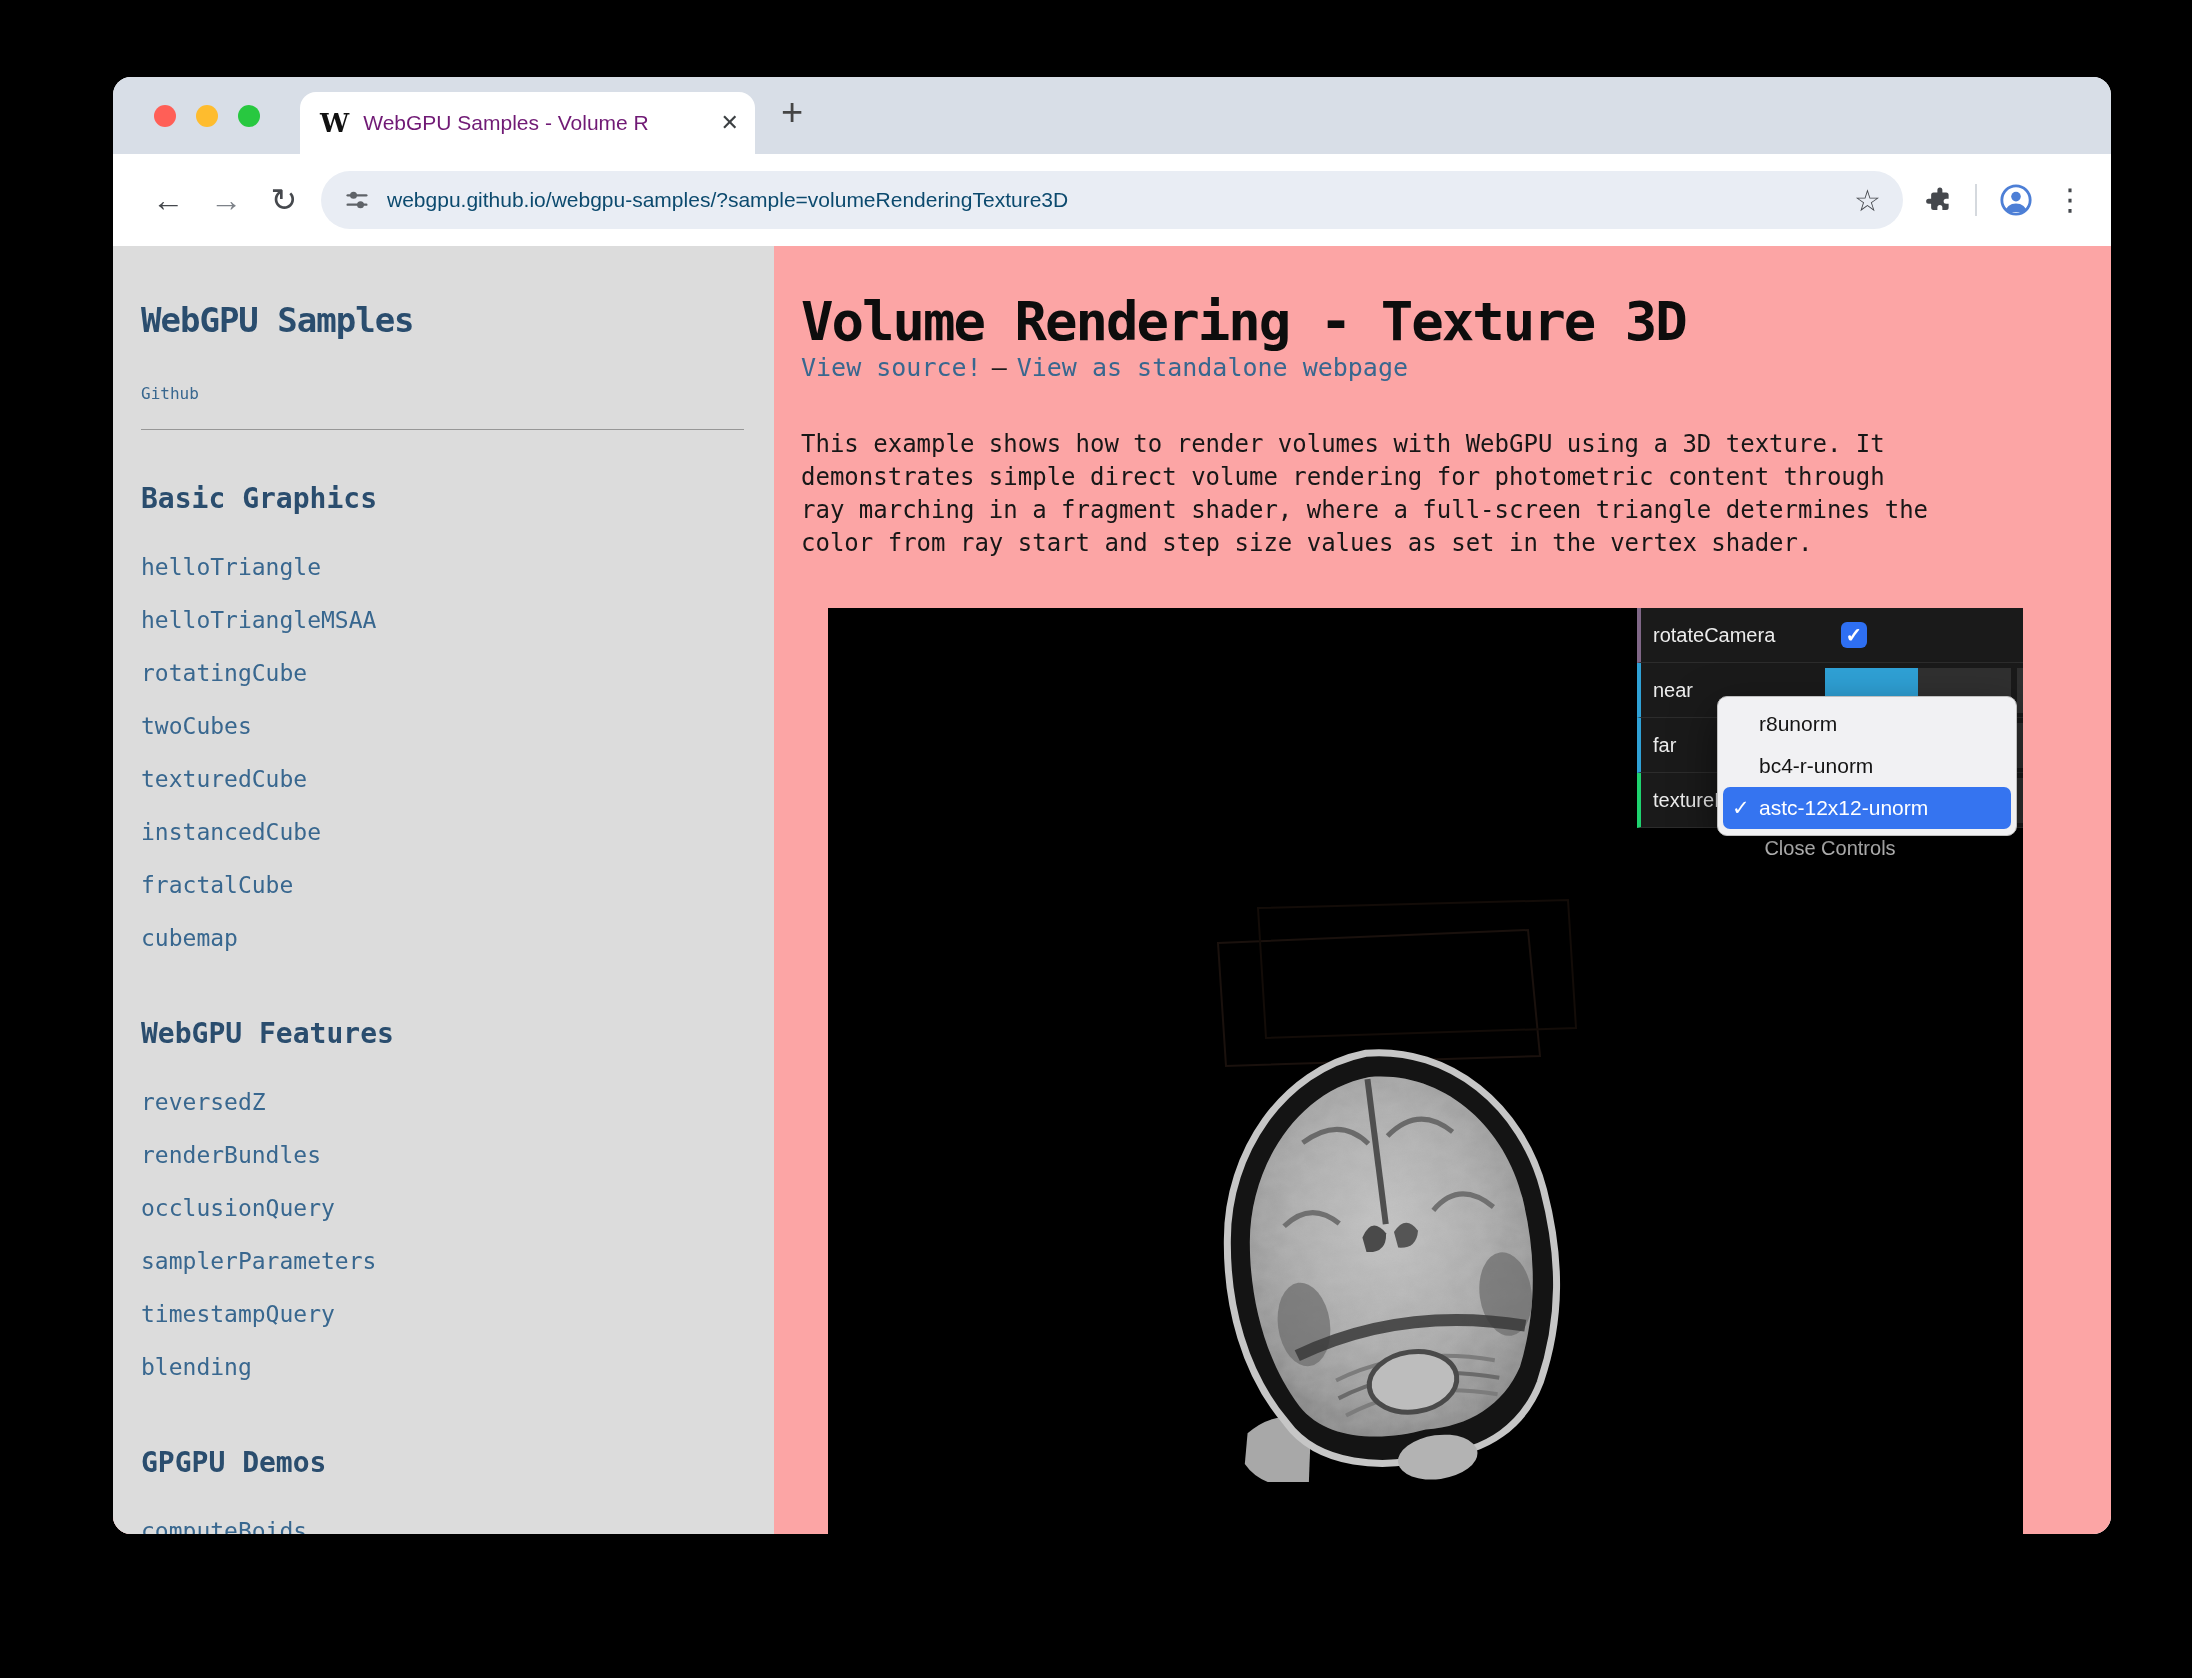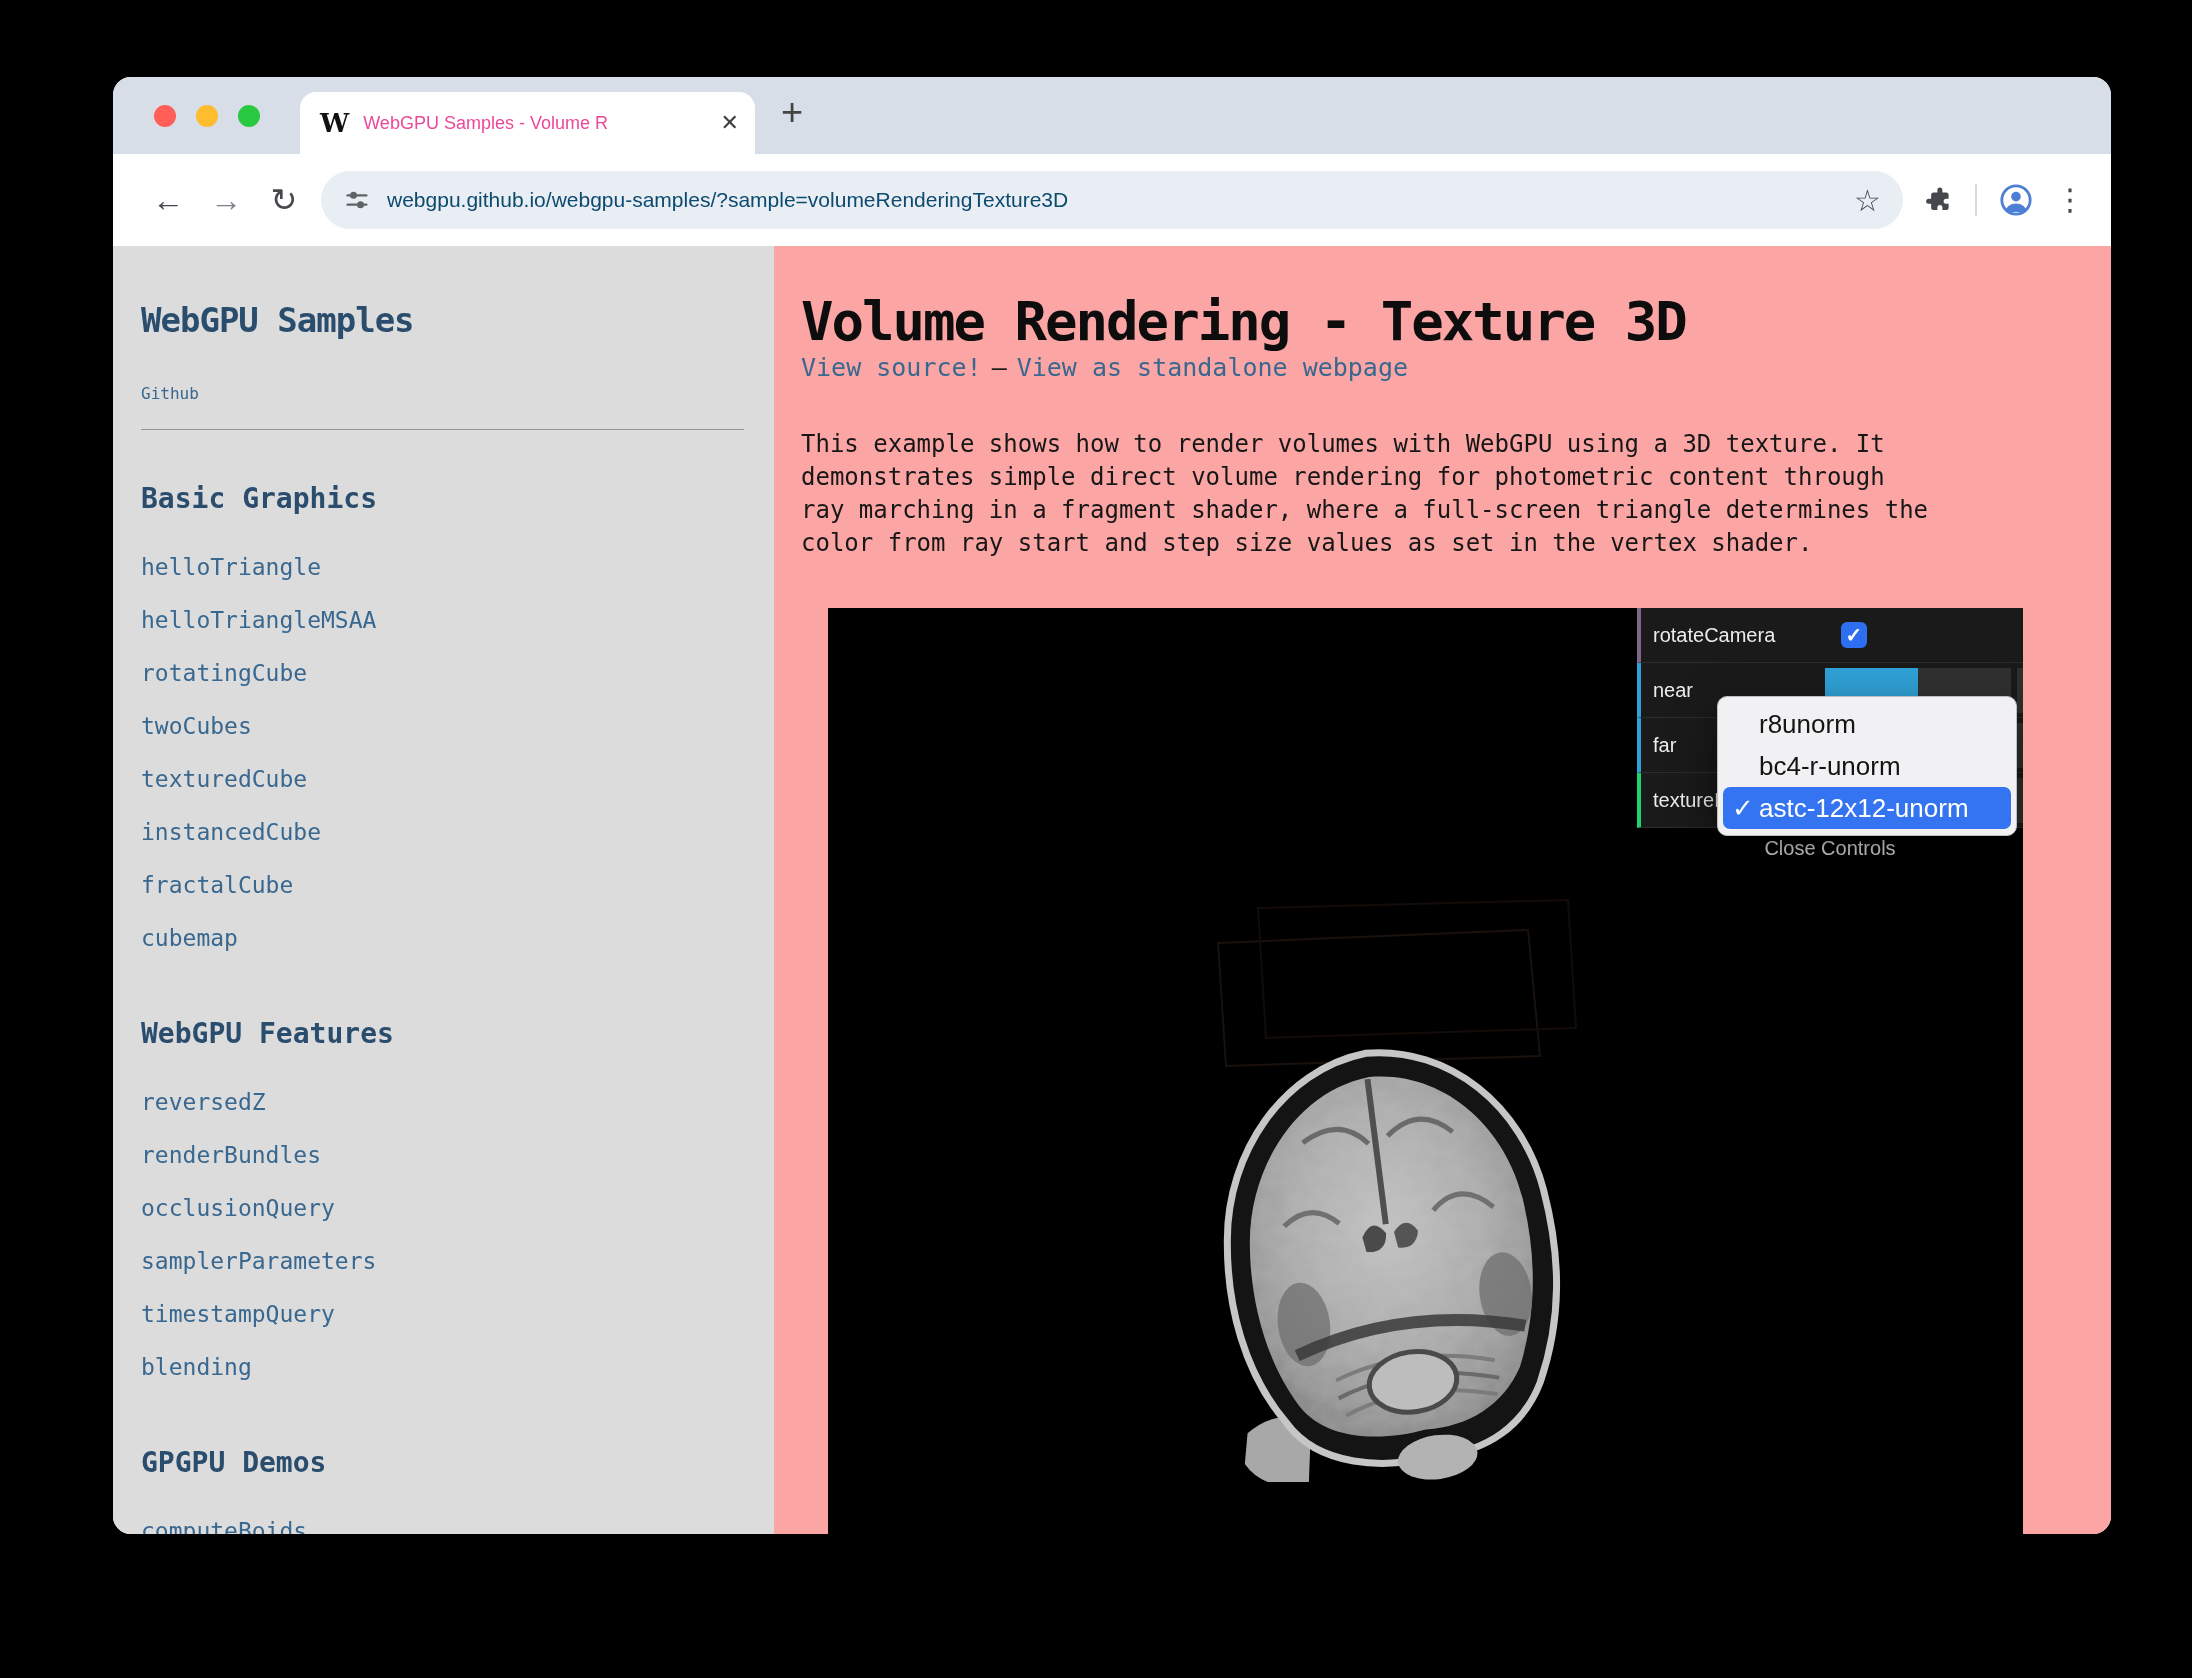--- a/index.html
+++ b/index.html
@@ -14,21 +14,21 @@
   .traffic{position:absolute;left:41px;top:28px;display:flex;gap:20px;}
   .light{width:22px;height:22px;border-radius:50%;}
   .light.red{background:var(--traffic-red,#ff5f57);}
   .light.yellow{background:var(--traffic-yellow,#febc2e);}
   .light.green{background:var(--traffic-green,#28c840);}
 
   .tab{position:absolute;left:187px;bottom:0;width:455px;height:62px;background:#fff;
        border-radius:16px 16px 0 0;display:flex;align-items:center;padding:0 16px 0 20px;
        box-sizing:border-box;font-family:"Liberation Sans",sans-serif;}
   .favicon{font-weight:900;font-size:26px;color:#111;margin-right:14px;font-family:"DejaVu Serif",serif;}
-  .tab-title{flex:1;font-size:18px;color:#ec4899;white-space:nowrap;overflow:hidden;
+  .tab-title{flex:1;font-size:21px;color:#701a75;white-space:nowrap;overflow:hidden;
        -webkit-mask-image:linear-gradient(90deg,#000 82%,transparent 98%);
        mask-image:linear-gradient(90deg,#000 82%,transparent 98%);}
   .tab-close{font-size:22px;color:#3c4043;margin-left:6px;}
   .newtab{position:absolute;left:668px;top:14px;font-size:38px;color:#454545;
           font-family:"Liberation Sans",sans-serif;font-weight:300;}
 
   .toolbar{height:92px;background:#fff;display:flex;align-items:center;
            padding:0 26px;box-sizing:border-box;font-family:"Liberation Sans",sans-serif;}
   .nav-icon{width:58px;text-align:center;font-size:32px;color:#45484d;flex:none;}
   .nav-icon.fwd{color:#7d8289;}
@@ -73,21 +73,21 @@
   .gui-slider .fill{position:absolute;left:0;top:0;bottom:0;background:var(--gui-number-blue,#2FA1D6);}
   .fill-near{width:50%;}
   .gui-value{width:100px;height:45px;background:#303030;color:var(--gui-number-blue,#2FA1D6);
              display:flex;align-items:center;padding-left:10px;box-sizing:border-box;flex:none;}
   .gui-select{width:286px;height:45px;background:#303030;flex:none;}
   .gui-close{height:40px;background:#000;color:#e6e6e6;text-align:center;line-height:40px;font-size:20px;}
 
   .dropdown{position:absolute;left:889px;top:88px;width:300px;background:#f1f1f3;
             border:1px solid #bfbfbf;border-radius:10px;box-shadow:0 16px 44px rgba(0,0,0,.5);
             padding:6px 0;z-index:5;box-sizing:border-box;
-            font-family:"Liberation Sans",sans-serif;font-size:26px;color:#141414;}
+            font-family:"Liberation Sans",sans-serif;font-size:21px;color:#141414;}
   .dd-item{height:42px;line-height:42px;padding-left:36px;margin:0 5px;border-radius:7px;position:relative;
            white-space:nowrap;}
   .dd-item.selected{background:var(--dropdown-selection-blue,#3574f0);color:#fff;}
   .dd-check{position:absolute;left:9px;}
 
   .brain{position:absolute;left:340px;top:404px;z-index:1;}
   .cube-hint{position:absolute;left:0;top:0;z-index:0;}
 </style>
 </head>
 <body>

